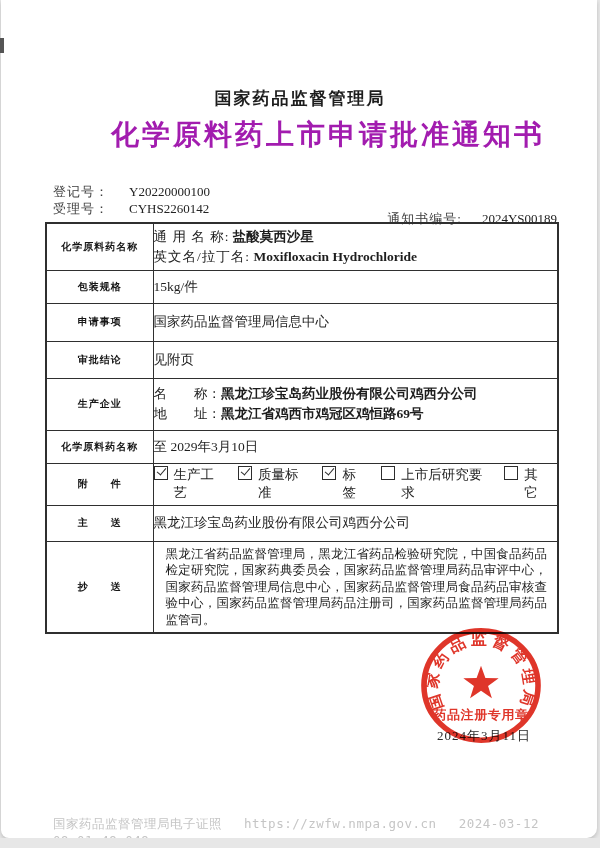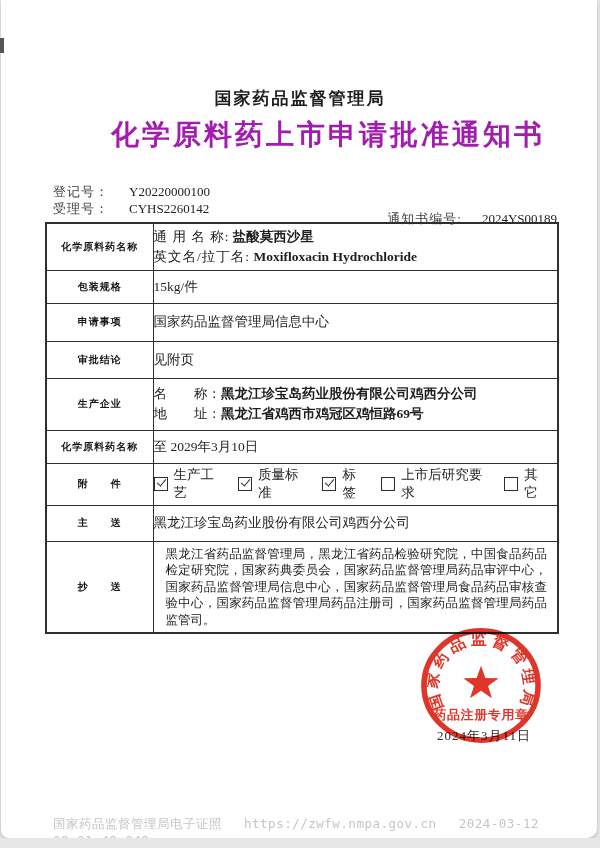--- a/index.html
+++ b/index.html
@@ -45,21 +45,21 @@
   .two-line div{line-height:20px;}
   .ln{line-height:21px;}
   .sub-lbl{letter-spacing:1px;}
   .strong{font-weight:bold;}
   .r1{height:47px}.r2{height:38px}.r3{height:33px}.r4{height:38px}
   .r5{height:37px}.r6{height:52px}.r7{height:33px}.r8{height:42px}
   .r9{height:36px}.r10{height:73px}.r11{height:44px}
   .cc-text{font-size:12.5px;line-height:16.5px;padding:4px 10px 4px 12px;display:block;text-align:justify;}
   
   .cb-row{display:flex;align-items:center;gap:6px;}
-  .cb{display:inline-flex;align-items:center;margin-right:8px;}
+  .cb{display:inline-flex;margin-right:8px;}
   .box{
     width:12px;height:12px;border:1.5px solid #2d2d2d;display:inline-block;
     position:relative;margin-right:6px;background:#fff;flex:none;
   }
   .box.checked::after{
     content:"";position:absolute;left:2px;top:1px;width:8px;height:4px;
     border-left:1.5px solid #2d2d2d;border-bottom:1.5px solid #2d2d2d;
     transform:rotate(-50deg);
   }
   

